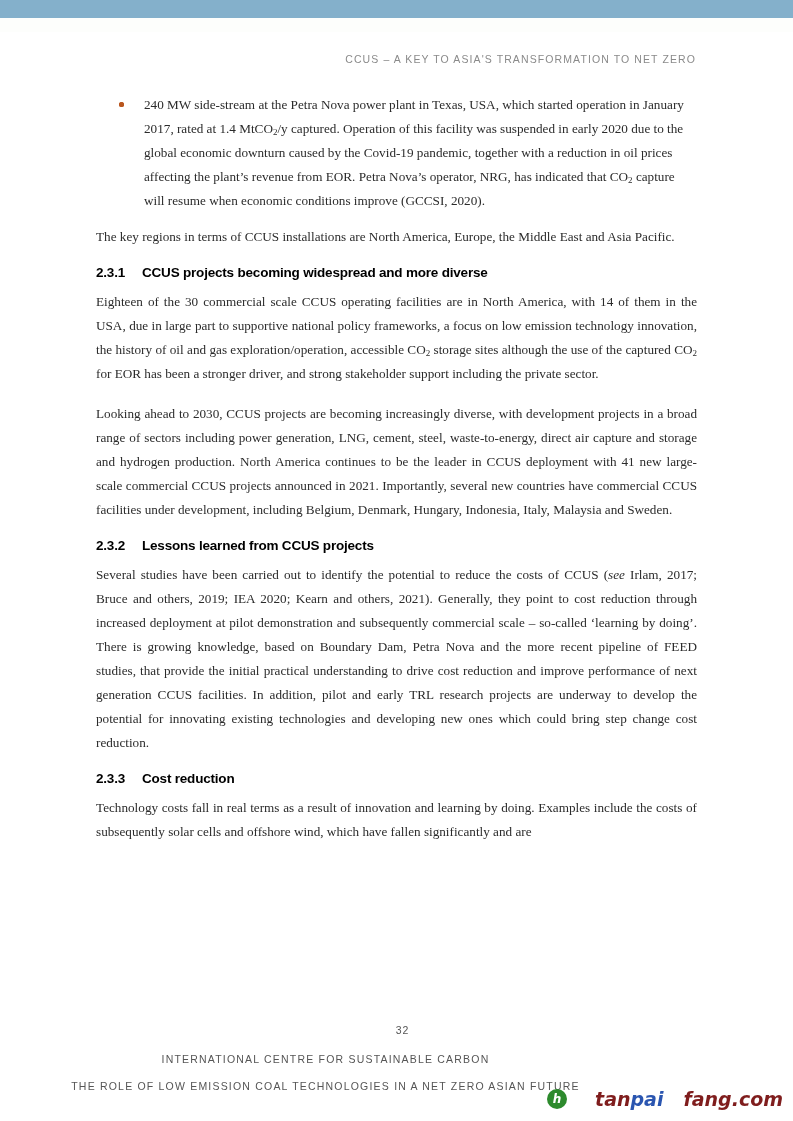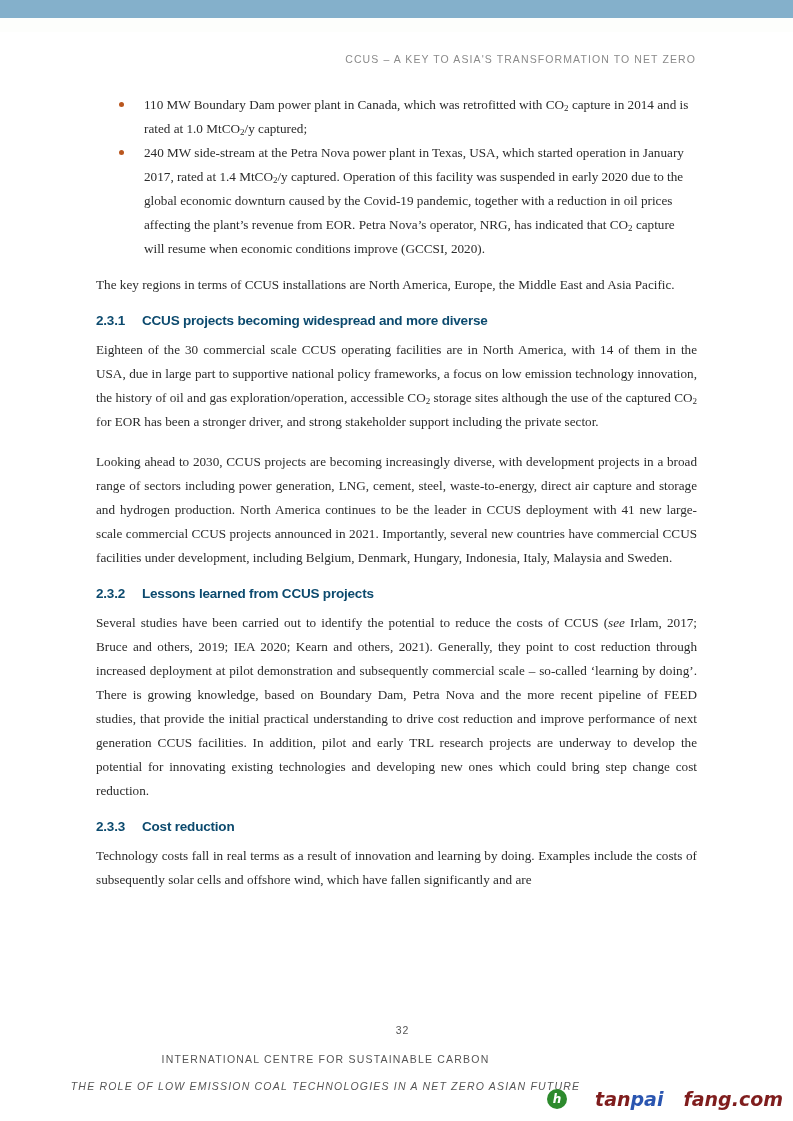--- a/index.html
+++ b/index.html
@@ -20,21 +20,21 @@
   .bullets { list-style: none; margin: 0; padding: 0; }
   .bullets li { position: relative; padding-left: 48px; font-size: 13.2px; line-height: 24px; margin: 0; }
   .bullets li .dot {
     position: absolute; left: 23px; top: 9px; width: 5px; height: 5px; border-radius: 50%;
     background: #b9561e;
   }
   p { font-size: 13.2px; line-height: 24px; margin: 0; text-align: justify; }
   .para-gap { margin-top: 16px; }
   h3 {
     font-family: "Liberation Sans", "DejaVu Sans", sans-serif;
-    font-size: 13.5px; font-weight: bold; color: #0c4a6e; margin: 0; letter-spacing: -0.2px;
+    font-size: 13.5px; font-weight: bold; color: #000000; margin: 0; letter-spacing: -0.2px;
   }
   h3 .num { display: inline-block; width: 46px; }
   sub { font-size: 9px; vertical-align: -2px; line-height: 0; }
   .footer-page {
     position: absolute; left: 6px; width: 793px; top: 1024px; text-align: center;
     font-family: "Liberation Sans", "DejaVu Sans", sans-serif; font-size: 10.5px; color: #555; letter-spacing: 1px;
   }
   .footer-line {
     position: absolute; left: 0; width: 651px; text-align: center;
     font-family: "Liberation Sans", "DejaVu Sans", sans-serif; font-size: 10.5px; color: #555; letter-spacing: 1.2px;
@@ -57,21 +57,20 @@
 <div class="top-bar"></div>
 <div class="top-bar-shadow"></div>
 
 <div class="running-header">CCUS – A KEY TO ASIA'S TRANSFORMATION TO NET ZERO</div>
 
 <div class="content">
 
   <ul class="bullets">
     <li>
       <span class="dot"></span>
-      <span><span>110 MW Boundary Dam power plant in Canada, which was retrofitted with CO</span><sub>2</sub><span> capture in 2014 and is rated at 1.0 MtCO</span><sub>2</sub><span>/y captured;</span></span>
     </li>
     <li>
       <span class="dot"></span>
       <span><span>240 MW side-stream at the Petra Nova power plant in Texas, USA, which started operation in January 2017, rated at 1.4 MtCO</span><sub>2</sub><span>/y captured. Operation of this facility was suspended in early 2020 due to the global economic downturn caused by the Covid-19 pandemic, together with a reduction in oil prices affecting the plant’s revenue from EOR. Petra Nova’s operator, NRG, has indicated that CO</span><sub>2</sub><span> capture will resume when economic conditions improve (GCCSI, 2020).</span></span>
     </li>
   </ul>
 
   <p class="para-gap" style="margin-top:12px;">The key regions in terms of CCUS installations are North America, Europe, the Middle East and Asia Pacific.</p>
 
   <h3 style="margin-top:16px; margin-bottom:10px;">
@@ -90,20 +89,20 @@
 
   <h3 style="margin-top:16px; margin-bottom:10px;">
     <span class="num">2.3.3</span><span>Cost reduction</span>
   </h3>
 
   <p>Technology costs fall in real terms as a result of innovation and learning by doing. Examples include the costs of subsequently solar cells and offshore wind, which have fallen significantly and are</p>
 </div>
 
 <div class="footer-page">32</div>
 <div class="footer-line" style="top:1053px;">INTERNATIONAL CENTRE FOR SUSTAINABLE CARBON</div>
-<div class="footer-line" style="top:1080px;font-style:italic;">THE ROLE OF LOW EMISSION COAL TECHNOLOGIES IN A NET ZERO ASIAN FUTURE</div>
+<div class="footer-line" style="top:1080px;">THE ROLE OF LOW EMISSION COAL TECHNOLOGIES IN A NET ZERO ASIAN FUTURE</div>
 
 <div class="watermark">
   <span class="wm-logo">h</span>
   <span class="wm-green">tan</span>
     <span class="wm-blue">pai</span>
     <span class="wm-green">fang.com</span>
 </div>
 
 </body></html>

